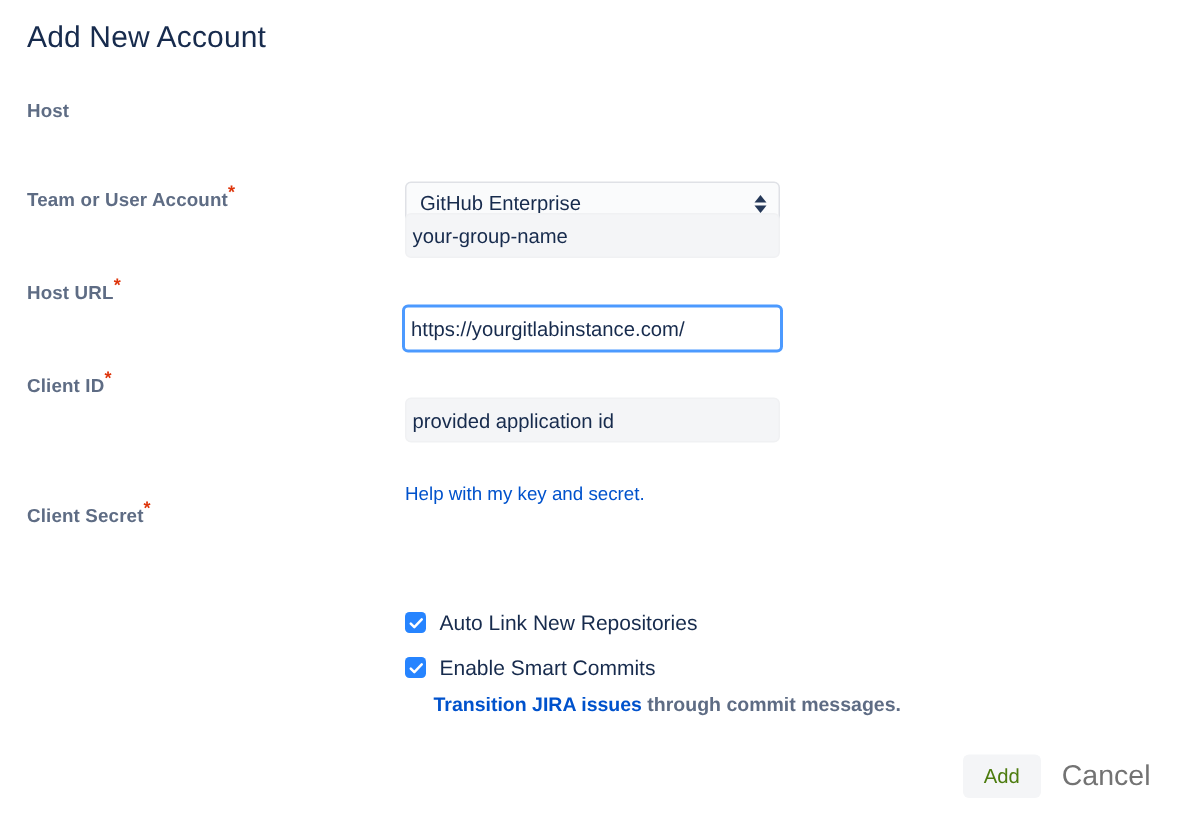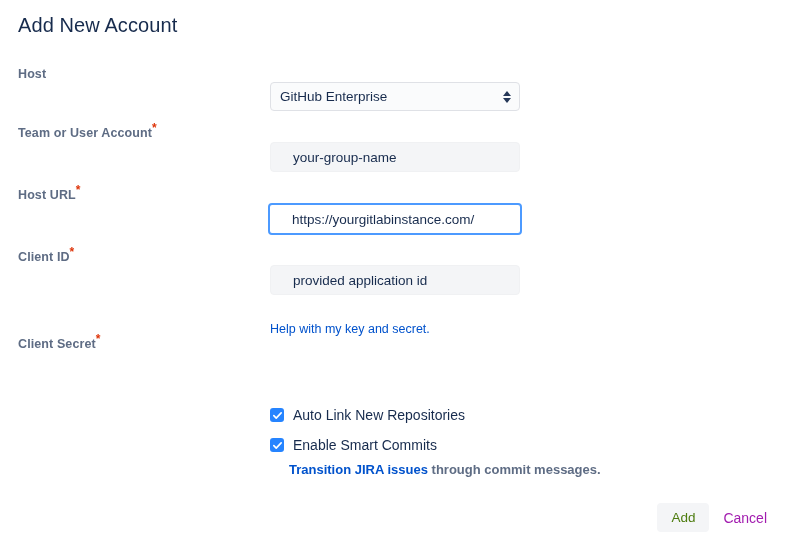--- a/index.html
+++ b/index.html
@@ -67,20 +67,21 @@
     border: 1px solid #dfe1e6;
     border-radius: 4px;
     -webkit-appearance: none;
     -moz-appearance: none;
     appearance: none;
     outline: none;
   }
   .select-wrap {
     position: relative;
     display: inline-block;
+    margin-top: 39px;
   }
   .select-arrows {
     position: absolute;
     right: 9px;
     top: 50%;
     transform: translateY(-50%);
     pointer-events: none;
     display: flex;
     flex-direction: column;
     align-items: center;
@@ -96,21 +97,21 @@
     width: 0; height: 0;
     border-left: 4px solid transparent;
     border-right: 4px solid transparent;
     border-top: 5px solid #253858;
   }
 
   input.text-field {
     width: 250px;
     height: 30px;
     box-sizing: border-box;
-    padding: 0 22px;
+    padding: 0 4px;
     font-family: "Liberation Sans", sans-serif;
     font-size: 13.5px;
     color: #172b4d;
     background: #f4f5f7;
     border: 1px solid #f0f1f3;
     border-radius: 4px;
     outline: none;
   }
   input.text-field::placeholder { color: #172b4d; opacity: 1; }
 
@@ -184,22 +185,22 @@
     font-family: "Liberation Sans", sans-serif;
     font-size: 13.5px;
     color: #4d7c0f;
     background: #f4f5f7;
     border: none;
     border-radius: 4px;
     padding: 7px 14px;
     cursor: pointer;
   }
   .btn-cancel {
-    font-size: 14px;
-    color: #a21caf;
+    font-size: 19px;
+    color: #737373;
     text-decoration: none;
     cursor: pointer;
   }
 </style>
 </head>
 <body>
 
 <div class="page">
 
   <div class="page-title">Add New Account</div>

